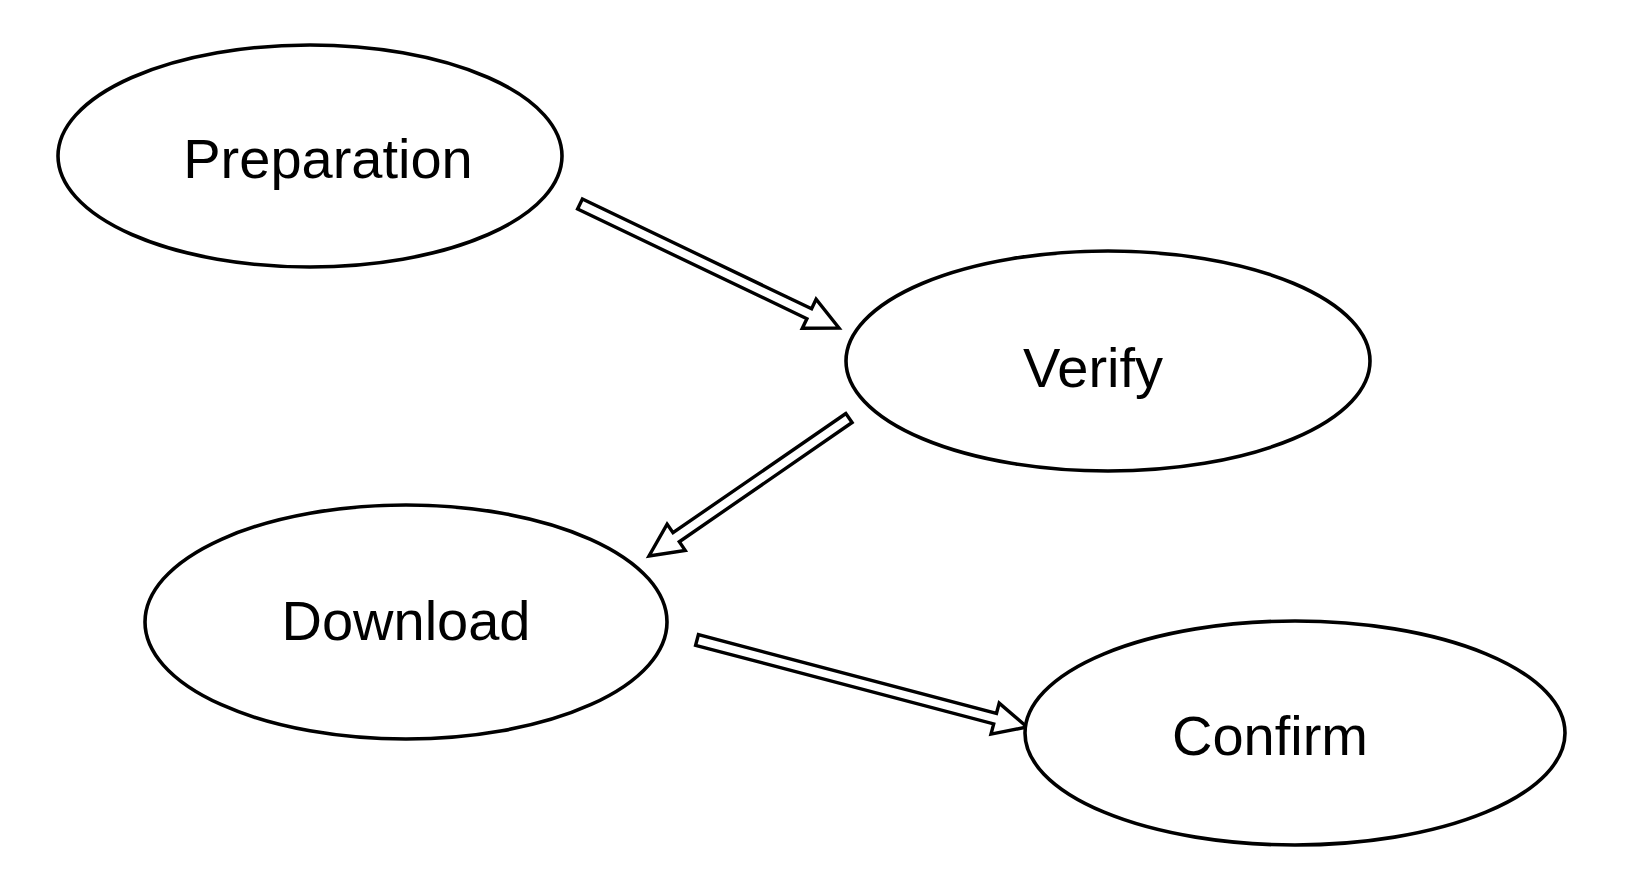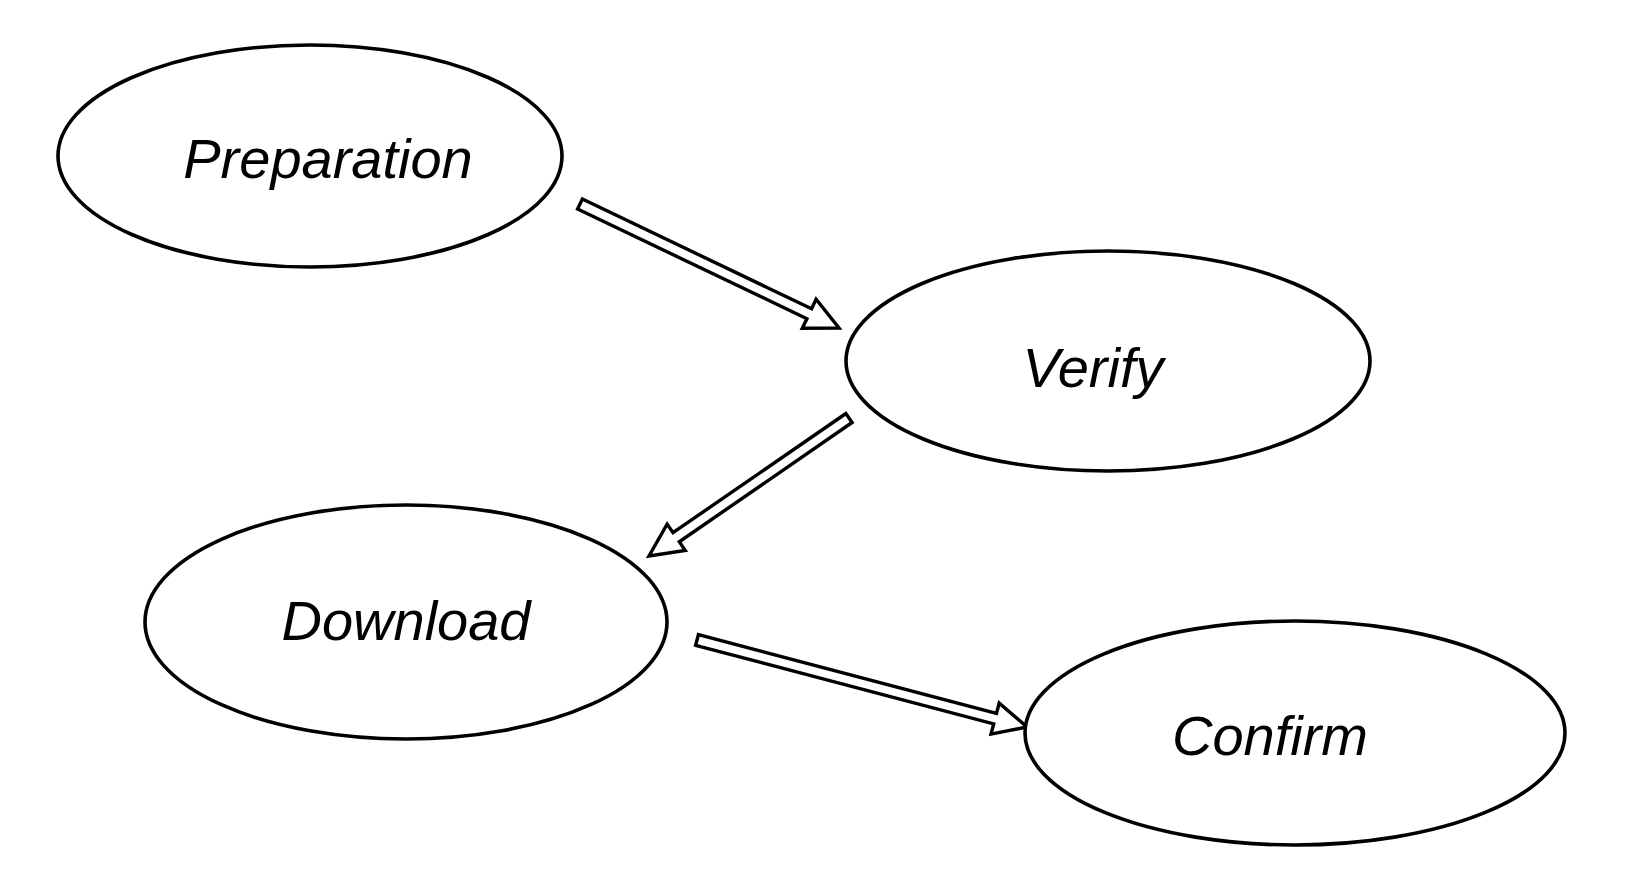--- a/index.html
+++ b/index.html
@@ -7,21 +7,20 @@
     padding: 0;
     background: #ffffff;
     font-family: "Liberation Sans", "DejaVu Sans", sans-serif;
   }
   .canvas {
     position: relative;
     width: 1648px;
     height: 886px;
     background: #ffffff;
     overflow: hidden;
-    font-style: italic;
   }
   .canvas svg {
     display: block;
     width: 1648px;
     height: 886px;
   }
   .node-ellipse {
     fill: #ffffff;
     stroke: #000000;
     stroke-width: 3.6;

